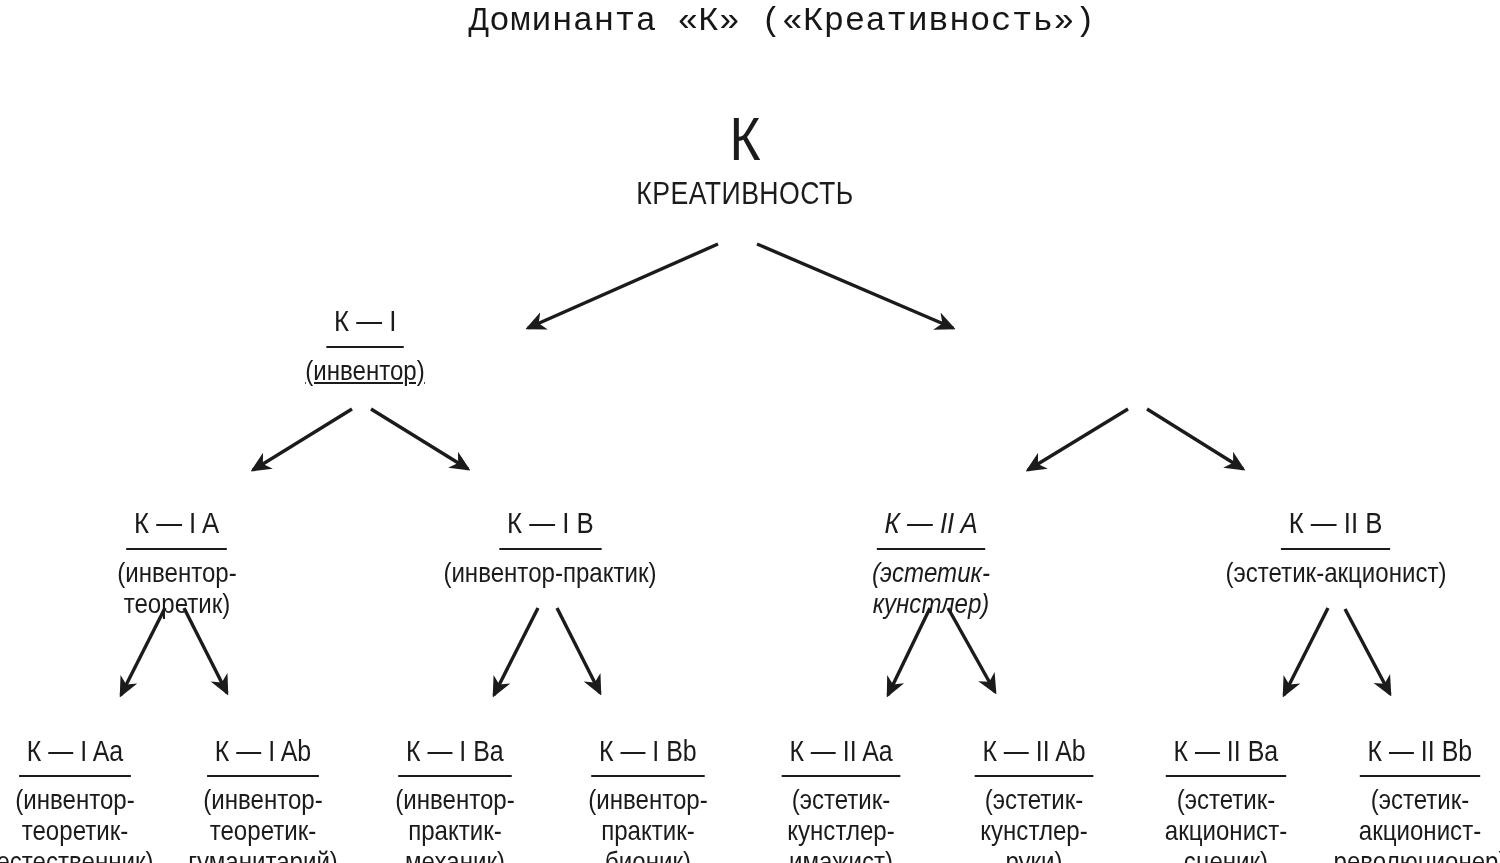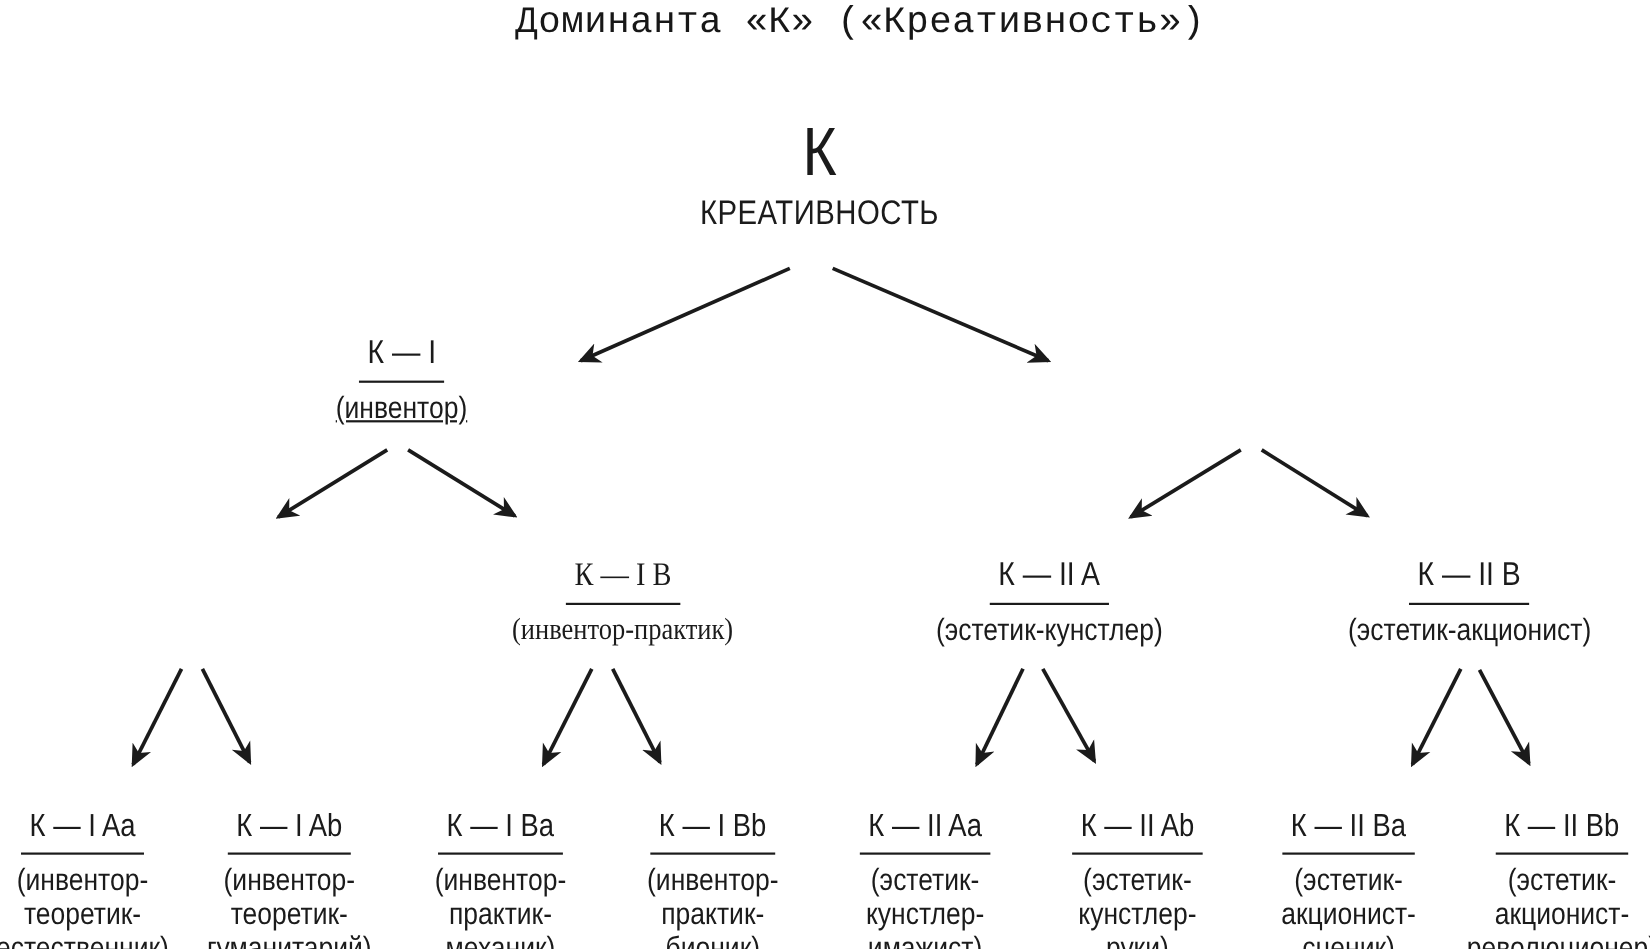--- a/index.html
+++ b/index.html
@@ -113,25 +113,29 @@
   <div class="node root" style="left:545px; top:106px; width:400px;">
     <div class="code-big sq">К</div>
     <span class="label sq">КРЕАТИВНОСТЬ</span>
   </div>
 
   <div class="node lvl1" style="left:235px; top:304px; width:260px;text-decoration:underline;">
     <span class="code sq">К — I</span>
     <span class="label sq">(инвентор)</span>
   </div>
 
-  <div class="node lvl2" style="left:436px; top:506px; width:260px;font-family:Liberation Serif, serif;">
+  <div class="node lvl2" style="left:47px; top:506px; width:260px;">
+    <span class="code sq">К — I A</span>
+    <span class="label sq">(инвентор-теоретик)</span>
+  </div>
+  <div class="node lvl2" style="left:420px; top:506px; width:260px;">
     <span class="code sq">К — I B</span>
     <span class="label sq">(инвентор-практик)</span>
   </div>
-  <div class="node lvl2" style="left:824px; top:506px; width:260px;">
+  <div class="node lvl2" style="left:801px; top:506px; width:260px;font-style:italic;">
     <span class="code sq">К — II A</span>
     <span class="label sq">(эстетик-кунстлер)</span>
   </div>
   <div class="node lvl2" style="left:1206px; top:506px; width:260px;">
     <span class="code sq">К — II B</span>
     <span class="label sq">(эстетик-акционист)</span>
   </div>
 
   <div class="node lvl3" style="left:-30px; top:735px; width:210px;">
     <span class="code sq">К — I Aa</span>

